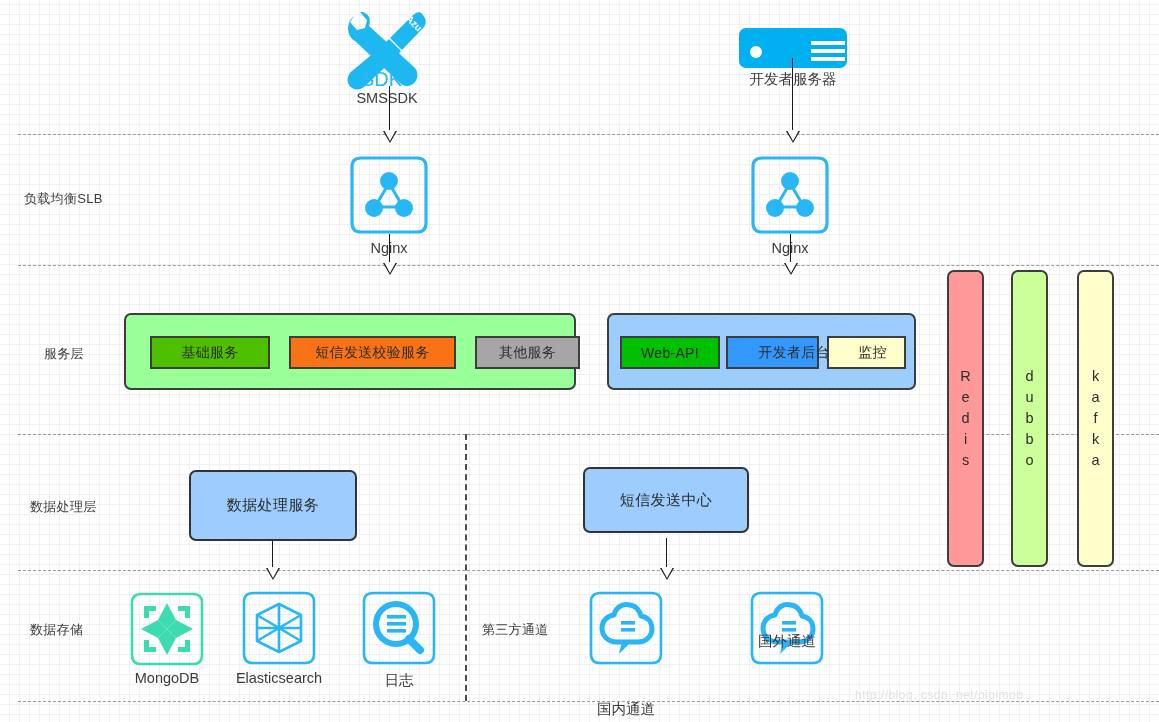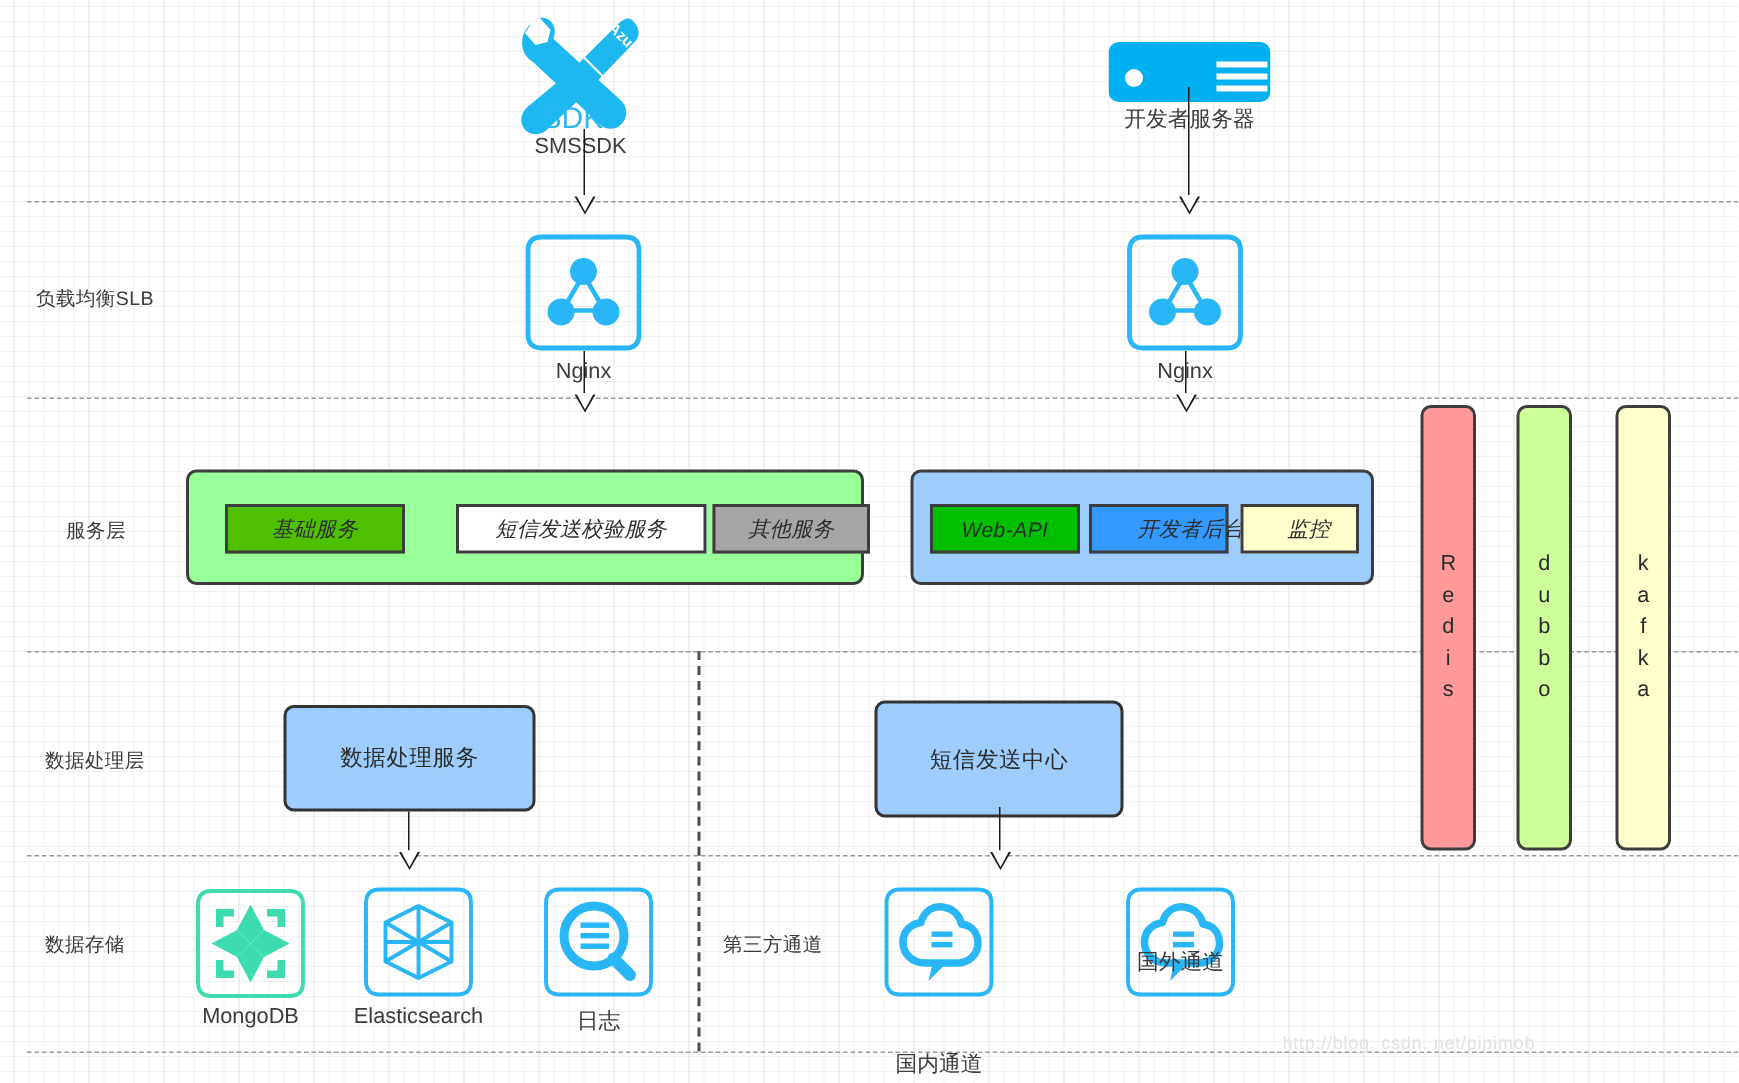--- a/index.html
+++ b/index.html
@@ -86,21 +86,20 @@
     position: absolute;
     border: 2.2px solid #3d3d3d;
     box-sizing: border-box;
     display: flex;
     align-items: center;
     justify-content: center;
     font-size: 14px;
     color: #2c2c2c;
     letter-spacing: 0.3px;
     white-space: nowrap;
-    font-style: italic;
   }
   .vbar {
     position: absolute;
     border: 2.2px solid #3d3d3d;
     border-radius: 7px;
     box-sizing: border-box;
     display: flex;
     flex-direction: column;
     align-items: center;
     justify-content: center;
@@ -214,21 +213,21 @@
       <circle cx="40" cy="26" r="9" fill="#29b6f6"></circle>
       <circle cx="25" cy="53" r="9" fill="#29b6f6"></circle>
       <circle cx="55" cy="53" r="9" fill="#29b6f6"></circle>
     </svg>
   </div>
   <div class="node-label" style="left:790px; top:240px;">Nginx</div>
   <div class="arrow" style="left:790px; top:234px; height:28px;"></div>
 
   <div class="group-box" id="grp-core" style="left: 124px; top: 313px; width: 452px; height: 77px; background: rgb(153, 255, 153);">
     <div class="chip" style="left:24px; top:21px; width:120px; height:33px; background:#4fc000;">基础服务</div>
-    <div class="chip" style="left:178px; top:21px; width:167px; height:33px; background:#ffffff;">短信发送校验服务</div>
+    <div class="chip" style="left:163px; top:21px; width:167px; height:33px; background:#f97316;">短信发送校验服务</div>
     <div class="chip" style="left:349px; top:21px; width:105px; height:33px; background:#a6a6a6;">其他服务</div>
   </div>
 
   <div class="group-box" id="grp-api" style="left: 607px; top: 313px; width: 309px; height: 77px; background: rgb(156, 205, 252);">
     <div class="chip" style="left:11px; top:21px; width:100px; height:33px; background:#00c000;">Web-API</div>
     <div class="chip" style="left:117px; top:21px; width:93px; height:33px; background:#3399ff;padding-left:43px;">开发者后台</div>
     <div class="chip" style="left:218px; top:21px; width:79px; height:33px; background:#ffffcc;padding-left:12px;">监控</div>
   </div>
 
   <div class="vbar" id="bar-redis" style="left:947px; top:270px; width:37px; height:297px; background:#ff9999;">
@@ -251,21 +250,21 @@
     <span>k</span>
     <span>a</span>
     <span>f</span>
     <span>k</span>
     <span>a</span>
   </div>
 
   <div class="proc-box" style="left:189px; top:470px; width:168px; height:71px;">数据处理服务</div>
   <div class="arrow" style="left:272px; top:541px; height:26px;"></div>
 
-  <div class="proc-box" style="left:583px; top:467px; width:166px; height:78px;">短信发送中心</div>
+  <div class="proc-box" style="left:583px; top:467px; width:166px; height:66px;">短信发送中心</div>
   <div class="arrow" style="left:666px; top:538px; height:29px;"></div>
 
   <div class="icon-wrap" style="left:167px; top:591px; width:76px; height:76px;">
     <svg width="76" height="76" viewBox="0 0 76 76">
       <path d="M12 3 H64 C70 3, 73 6, 73 12 V64 C73 70, 70 73, 64 73 H12 C6 73, 3 70, 3 64 V12 C3 6, 6 3, 12 3 Z" fill="none" stroke="#3ddcb0" stroke-width="2.6"></path>
       <path d="M15 15 H27 V20 H20 V27 H15 Z" fill="#3ddcb0"></path>
       <path d="M61 15 H49 V20 H56 V27 H61 Z" fill="#3ddcb0"></path>
       <path d="M15 61 H27 V56 H20 V49 H15 Z" fill="#3ddcb0"></path>
       <path d="M61 61 H49 V56 H56 V49 H61 Z" fill="#3ddcb0"></path>
       <path d="M38 12 L47 29 L38 38 L29 29 Z" fill="#3ddcb0"></path>

